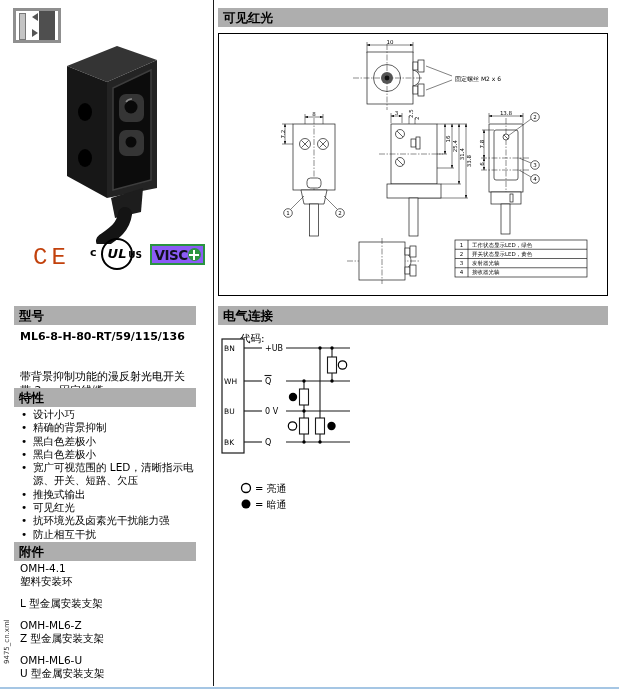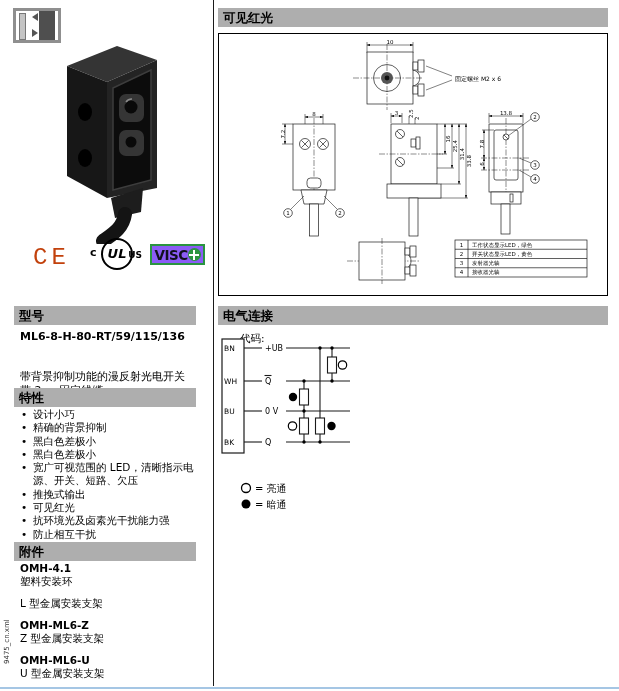--- a/index.html
+++ b/index.html
@@ -13,21 +13,21 @@
   .vdiv{position:absolute;left:213px;top:0;width:1px;height:686px;background:#1a1a1a;}
   .blueline{position:absolute;left:0;top:687px;width:619px;height:2px;background:#a5c6e4;}
   
   .model-number{position:absolute;left:20px;top:330px;width:176px;font-size:11px;font-weight:bold;}
   .model-desc{position:absolute;left:20px;top:370px;width:178px;font-size:11px;line-height:13.5px;}
   .features{position:absolute;left:20px;top:408px;width:174px;font-size:10.5px;line-height:13.3px;}
   .feat{position:relative;padding-left:13px;}
   .feat .blt{position:absolute;left:1px;top:0;}
   .accessories{position:absolute;left:20px;top:562px;width:176px;font-size:10.5px;line-height:13px;}
   .acc{margin-bottom:9px;}
-  .acc-m{font-weight:bold;}
+  .acc-m{font-weight:normal;}
   
   .picto{position:absolute;left:13px;top:8px;width:48px;height:35px;border:3px solid #8f8f8f;
          background:#fff;box-sizing:border-box;}
   .picto .bar{position:absolute;left:3px;top:2px;width:5px;height:25px;background:#c4c4c4;border:1px solid #777;}
   .picto .blk{position:absolute;right:3px;top:0px;width:16px;height:29px;background:#4f4f4f;}
   .picto .tri{position:absolute;width:0;height:0;border-top:4px solid transparent;border-bottom:4px solid transparent;}
   .picto .tri.t1{left:16px;top:2px;border-right:6px solid #555;}
   .picto .tri.t2{left:16px;top:18px;border-left:6px solid #555;}
   
   .ce{position:absolute;left:33px;top:244px;font-size:24px;letter-spacing:4px;color:#c2410c;font-family:Liberation Mono, monospace;}

